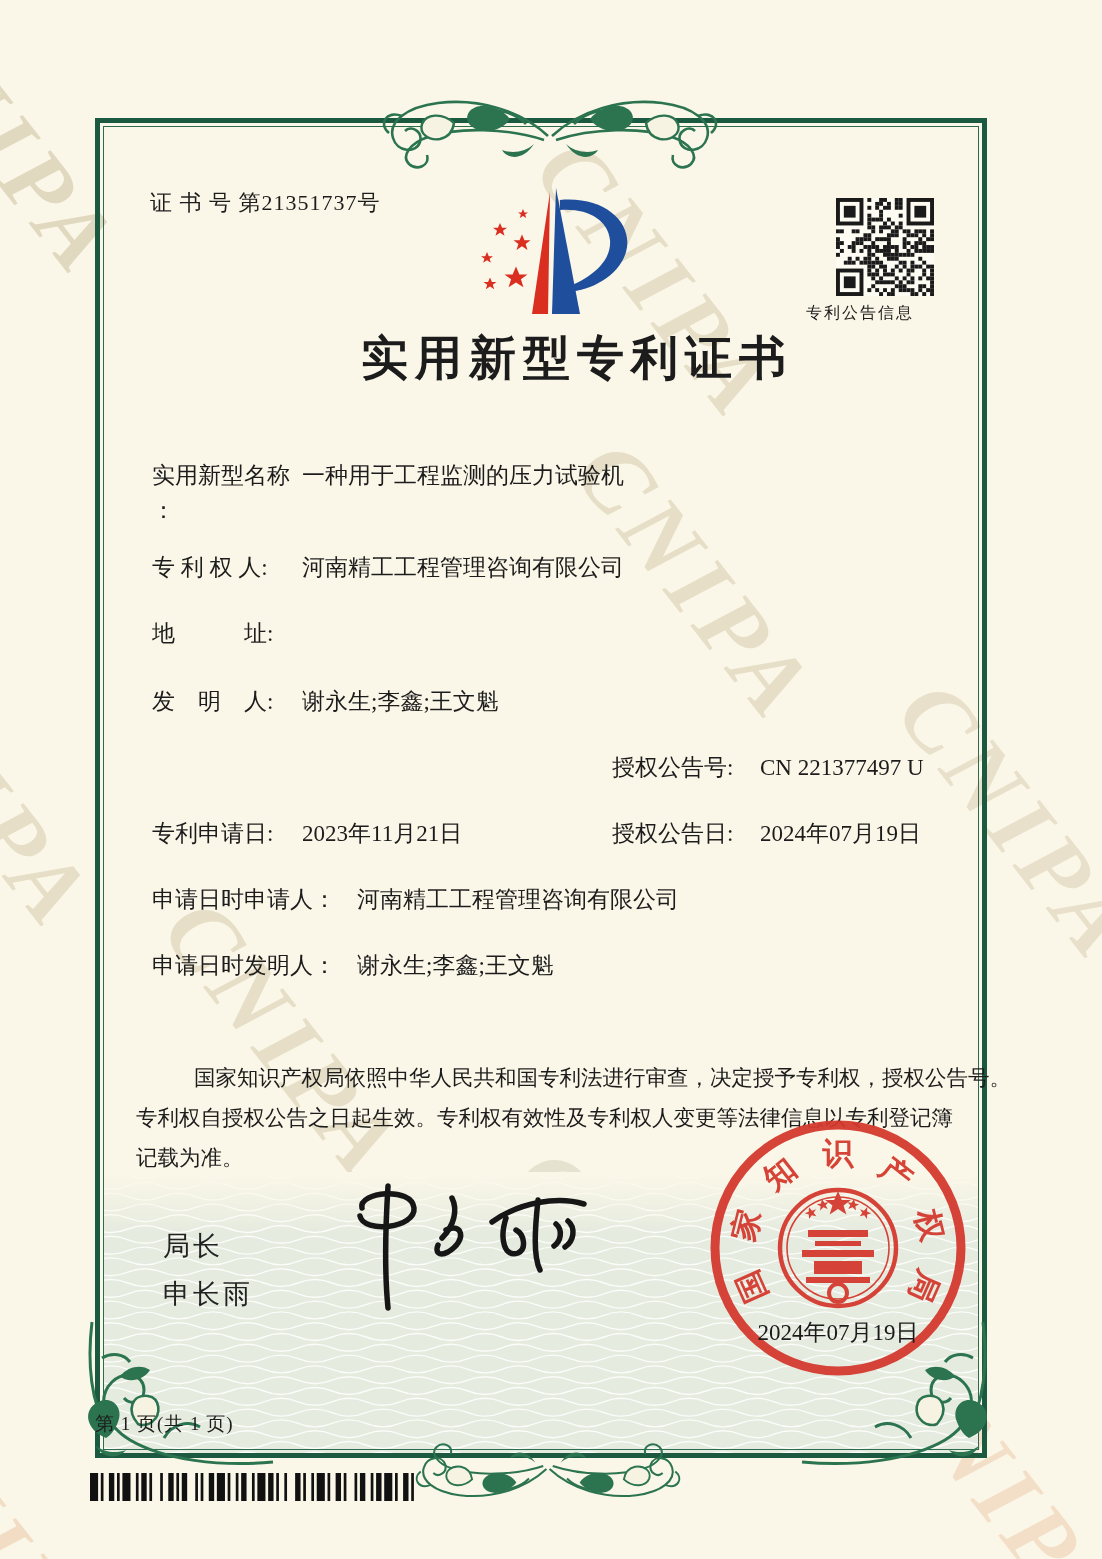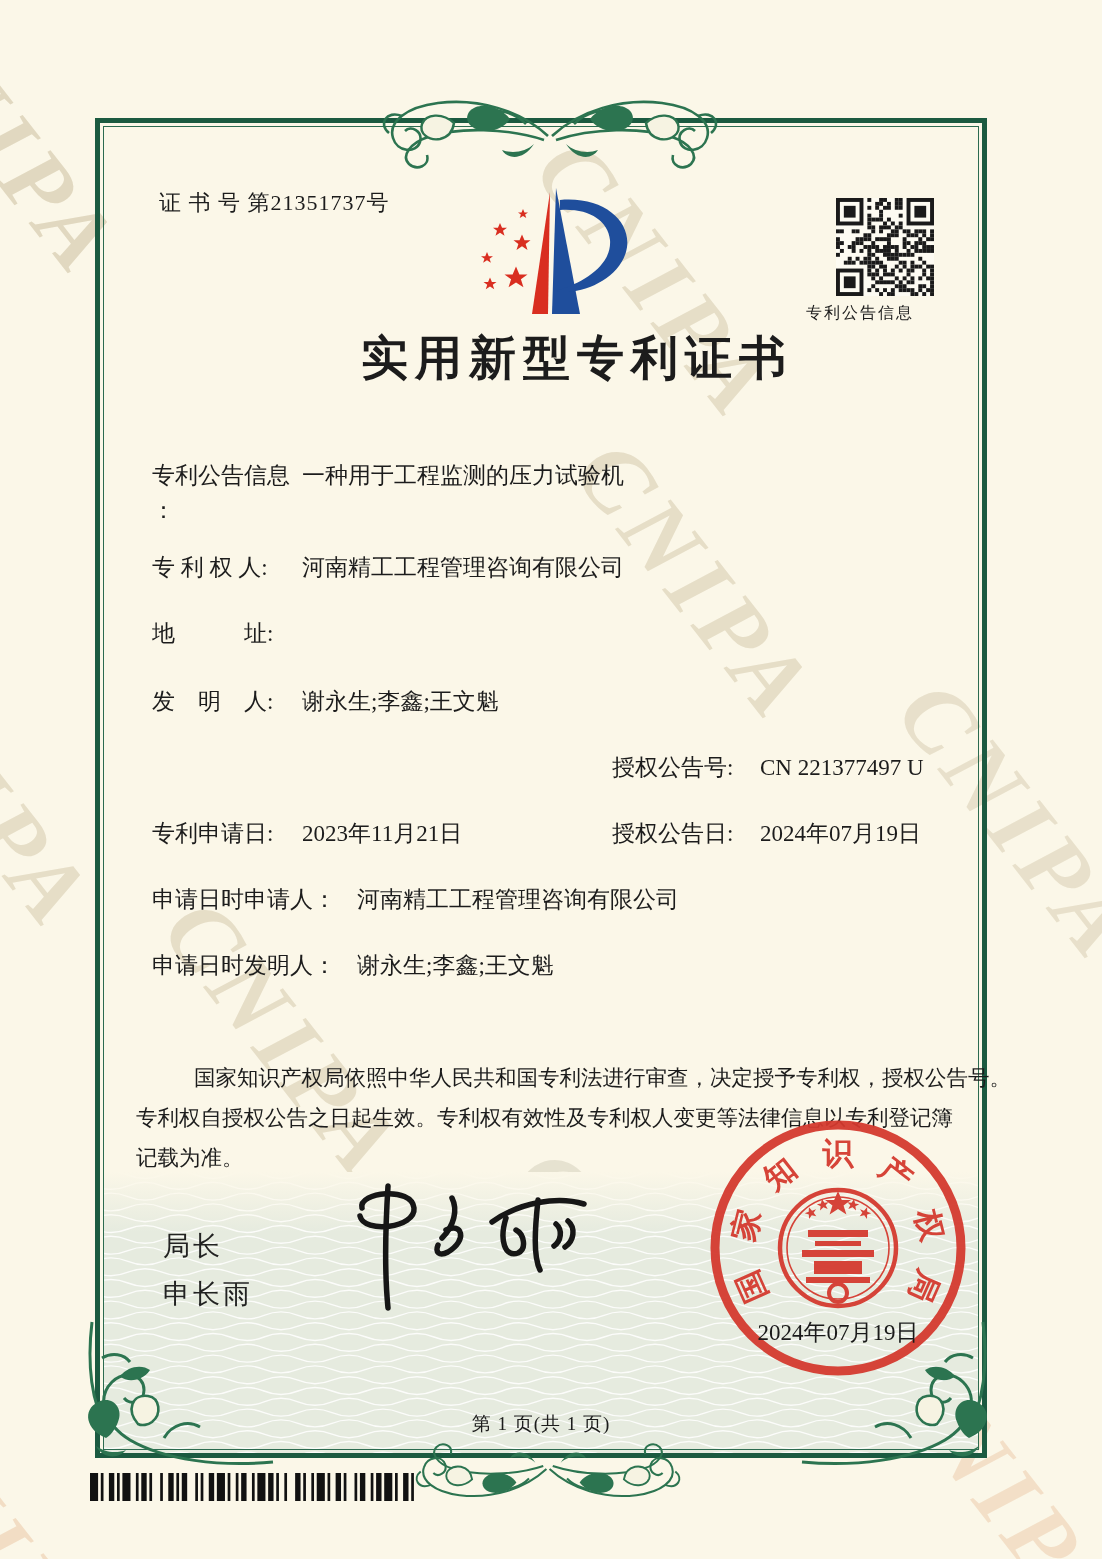--- a/index.html
+++ b/index.html
@@ -15,31 +15,31 @@
     font-style:italic;font-weight:bold;letter-spacing:8px;
     transform:rotate(52deg);transform-origin:0 0;pointer-events:none;white-space:nowrap;
   }
   
   .frame{position:absolute;left:95px;top:118px;width:882px;height:1330px;border:5px solid #1b5a40;}
   .frame-inner{position:absolute;left:3px;top:3px;right:3px;bottom:3px;border:1px solid #2c6b50;}
   
   .wavezone{position:absolute;left:104px;top:1172px;width:874px;height:283px;overflow:hidden;}
   .wavefade{position:absolute;left:104px;top:1172px;width:874px;height:60px;
     background:linear-gradient(#fbf7e8,rgba(251,247,232,0));}
-  .certno{position:absolute;left:150px;top:188px;font-size:22px;letter-spacing:1px;margin-left:9px;}
+  .certno{position:absolute;left:150px;top:188px;font-size:22px;letter-spacing:1px;}
   .qrcap{position:absolute;left:806px;top:303px;width:160px;text-align:left;font-size:16px;letter-spacing:2px;}
   .title{position:absolute;left:95px;top:327px;width:892px;text-align:center;
     font-size:47px;font-weight:bold;letter-spacing:7px;padding-left:36px;}
   .row{position:absolute;display:flex;font-size:23px;line-height:35px;}
   .row .lab{flex:none;}
   .row .val{white-space:pre-wrap;}
   .legal{position:absolute;left:136px;width:826px;font-size:21.5px;line-height:40px;}
   .sig-label{position:absolute;left:163px;font-family:"Liberation Sans","DejaVu Sans",sans-serif;
     font-size:27px;letter-spacing:3px;color:#222;}
-  .footer{position:absolute;left:95px;top:1411px;width:892px;text-align:center;font-size:19px;letter-spacing:1px;}
+  .footer{position:absolute;left:95px;top:1411px;width:892px;font-size:19px;letter-spacing:1px;}
   .seal-date{font-family:"Liberation Serif","DejaVu Serif",serif;}
   svg{display:block;}
 </style>
 </head>
 <body>
 
 <div class="page">
 
   <svg width="0" height="0" style="position:absolute" aria-hidden="true">
     <defs>
@@ -383,21 +383,21 @@
       <rect x="78.4" y="7.84" width="11.76" height="11.76" fill="#1a1a1a"></rect>
       <rect x="0" y="70.56" width="27.439999999999998" height="27.439999999999998" fill="#1a1a1a"></rect>
       <rect x="3.92" y="74.48" width="19.6" height="19.6" fill="#fdfbf2"></rect>
       <rect x="7.84" y="78.4" width="11.76" height="11.76" fill="#1a1a1a"></rect>
     </svg>
   <div class="qrcap">专利公告信息</div>
 
   <div class="title">实用新型专利证书</div>
 
   <div class="row" style="left:152px;top:458px">
-    <span class="lab" style="width:150px">专利公告信息 ：</span>
+    <span class="lab" style="width:150px">实用新型名称 ：</span>
     <span class="val">一种用于工程监测的压力试验机</span>
   </div>
 
   <div class="row" style="left:152px;top:550px">
     <span class="lab" style="width:150px">专 利 权 人:</span>
     <span class="val">河南精工工程管理咨询有限公司</span>
   </div>
 
   <div class="row" style="left:152px;top:616px">
     <span class="lab" style="width:150px">地　　　址:</span>

